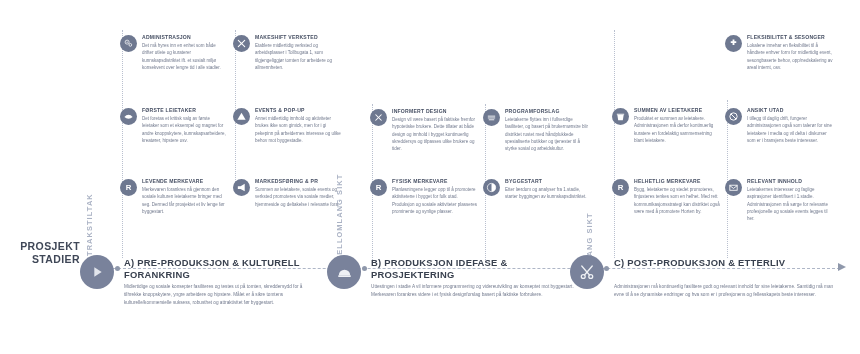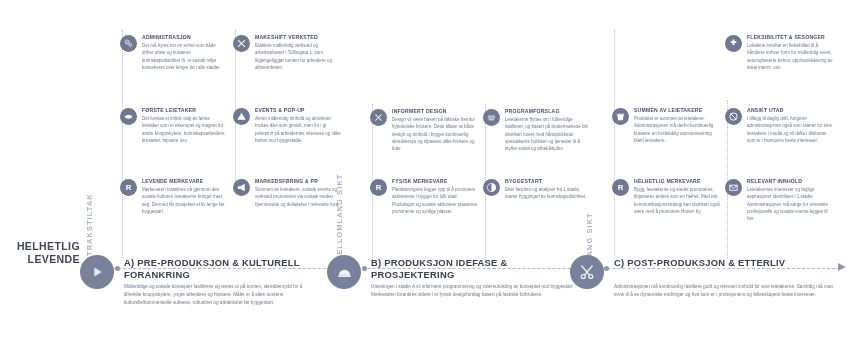--- a/index.html
+++ b/index.html
@@ -109,22 +109,22 @@
   <div class="vline" style="left:122px;top:30px;height:228px;"></div>
   <div class="vline" style="left:235px;top:30px;height:160px;"></div>
 
   <div class="vline" style="left:372px;top:104px;height:156px;"></div>
   <div class="vline" style="left:485px;top:104px;height:156px;"></div>
 
   <div class="vline" style="left:614px;top:30px;height:228px;"></div>
   <div class="vline" style="left:727px;top:100px;height:158px;"></div>
 
   <div class="proj-title">
-    <div>HELHETLIG</div>
-    <div>LEVENDE</div>
+    <div>PROSJEKT</div>
+    <div>STADIER</div>
   </div>
 
   <div class="card" style="left:120px;top:34px;">
     <span class="bubble">
       <svg width="11" height="11" viewBox="0 0 24 24" fill="#fff">
           <circle cx="9" cy="9" r="4.4" fill="none" stroke="#fff" stroke-width="1.6"></circle>
           <circle cx="16" cy="15" r="3" fill="none" stroke="#fff" stroke-width="1.6"></circle>
           <circle cx="9" cy="9" r="1.3"></circle>
         </svg>
     </span>

